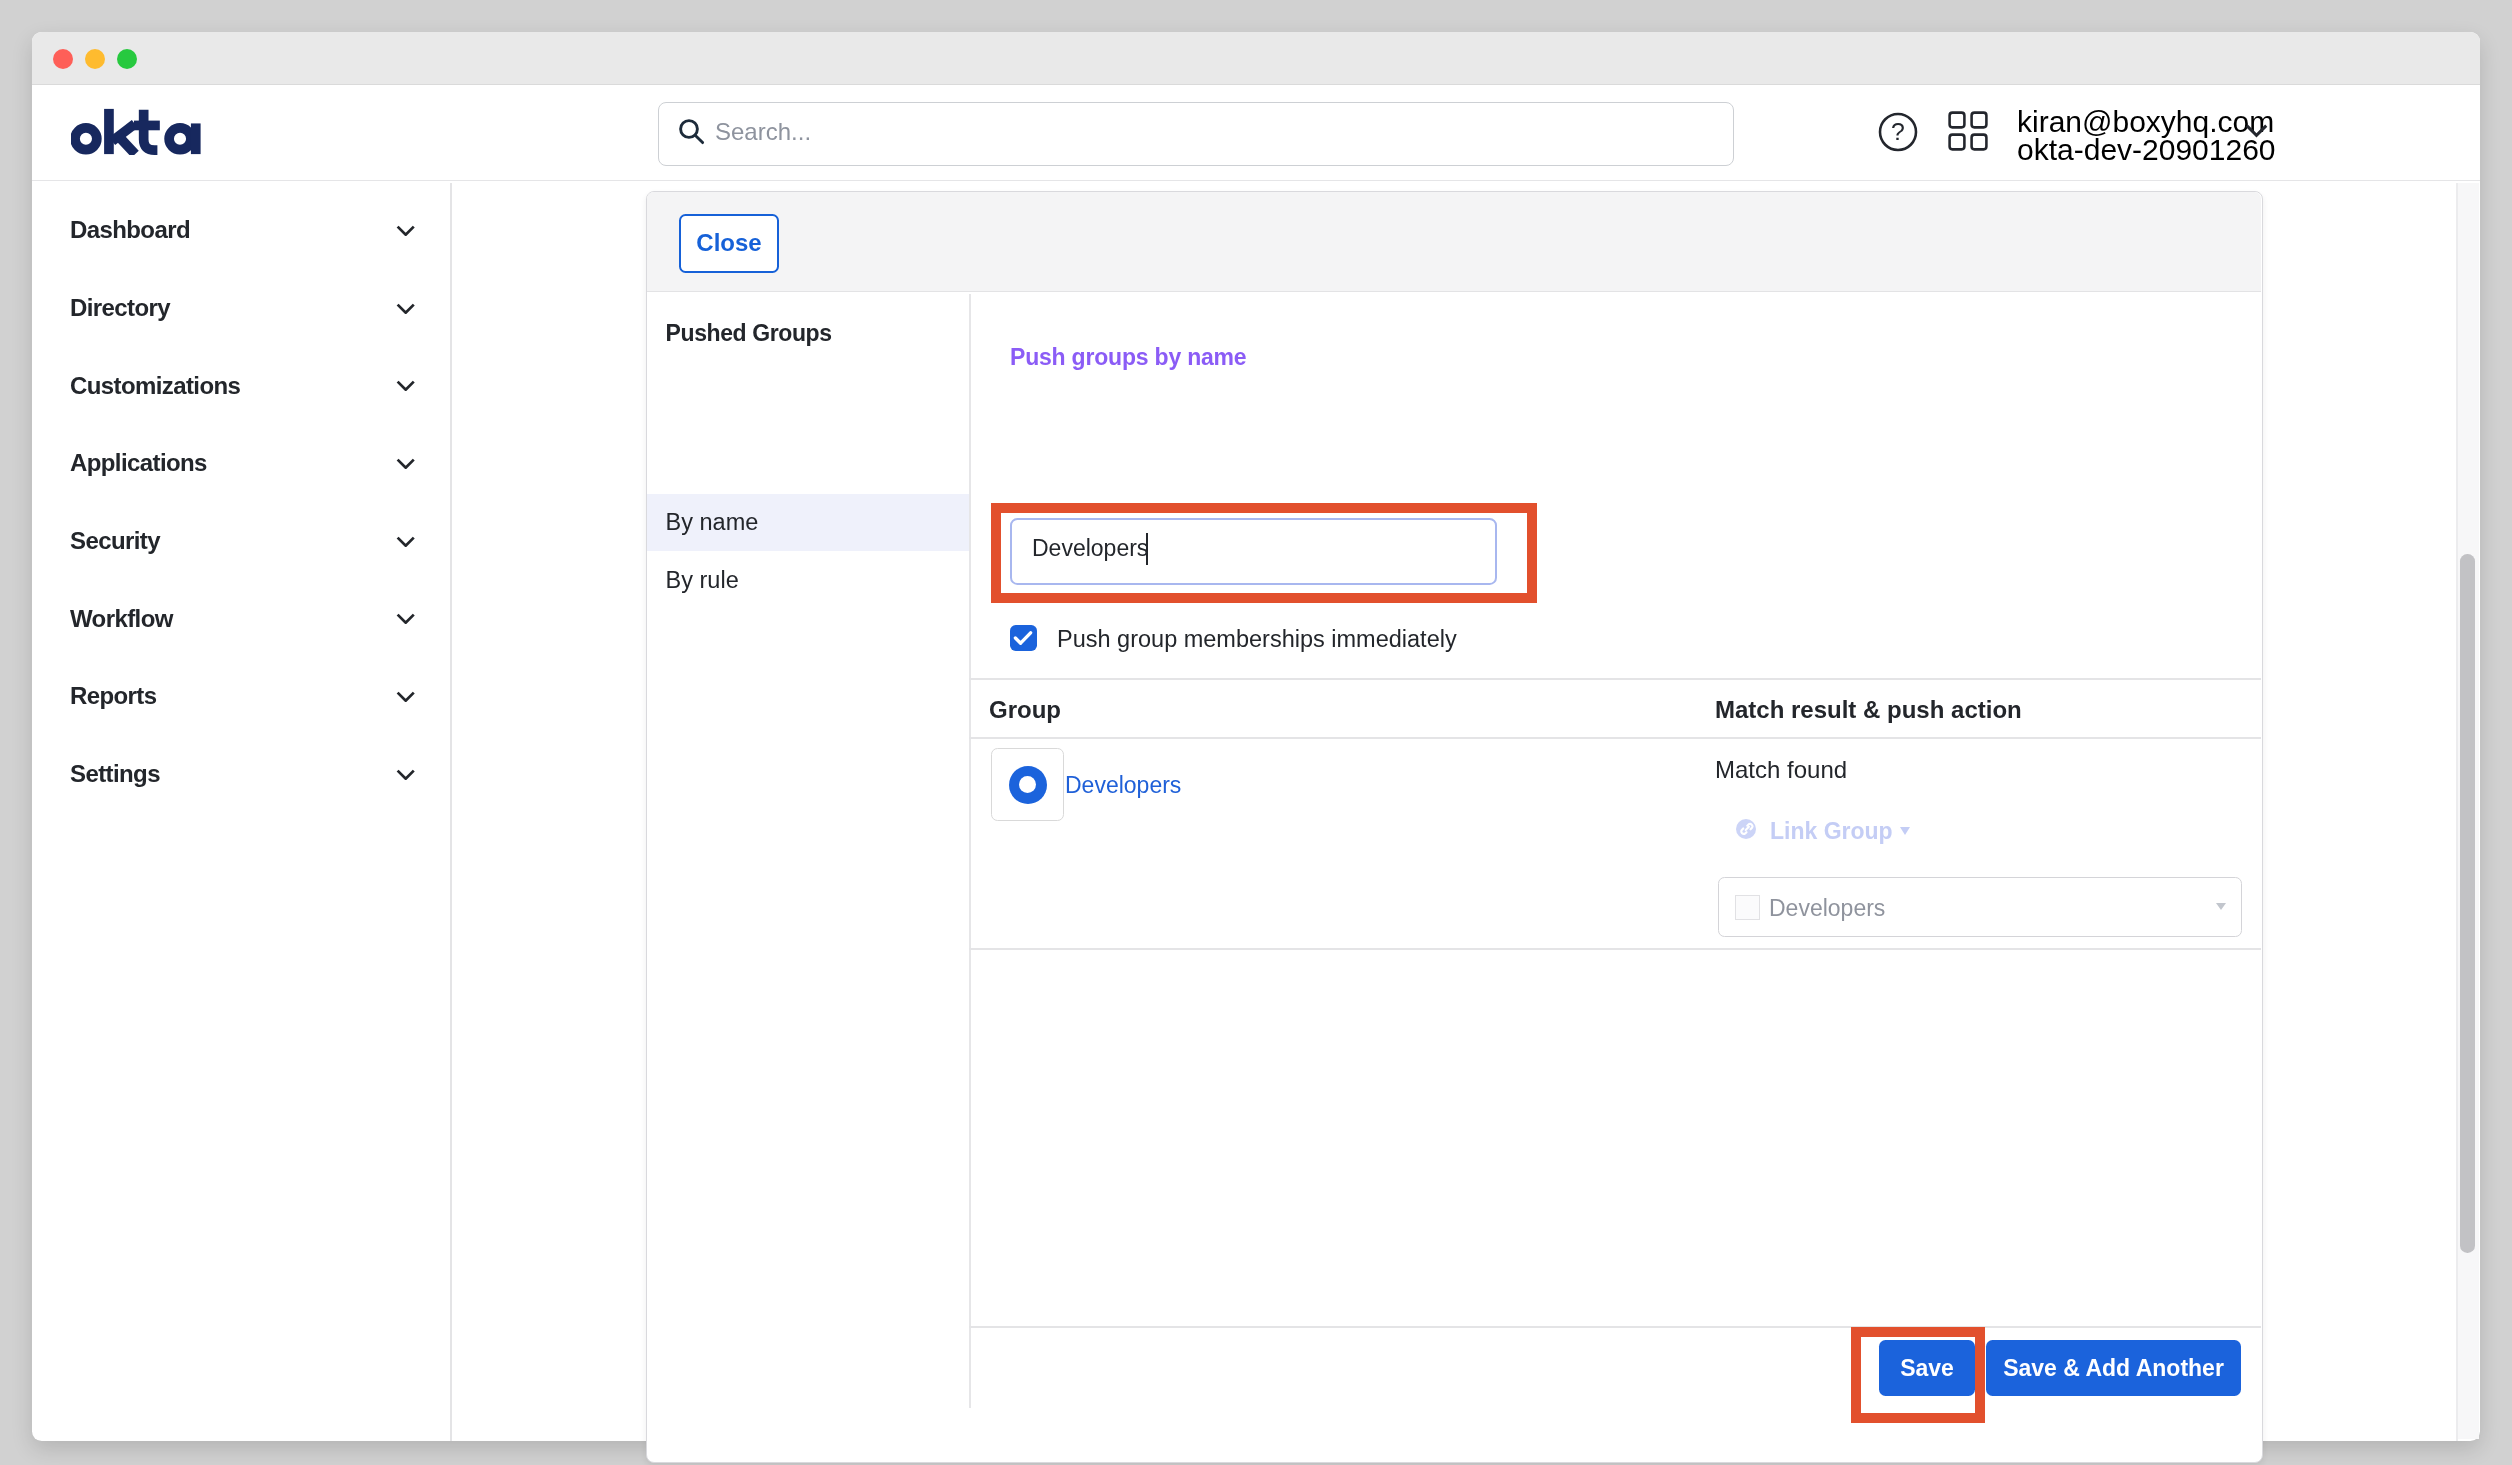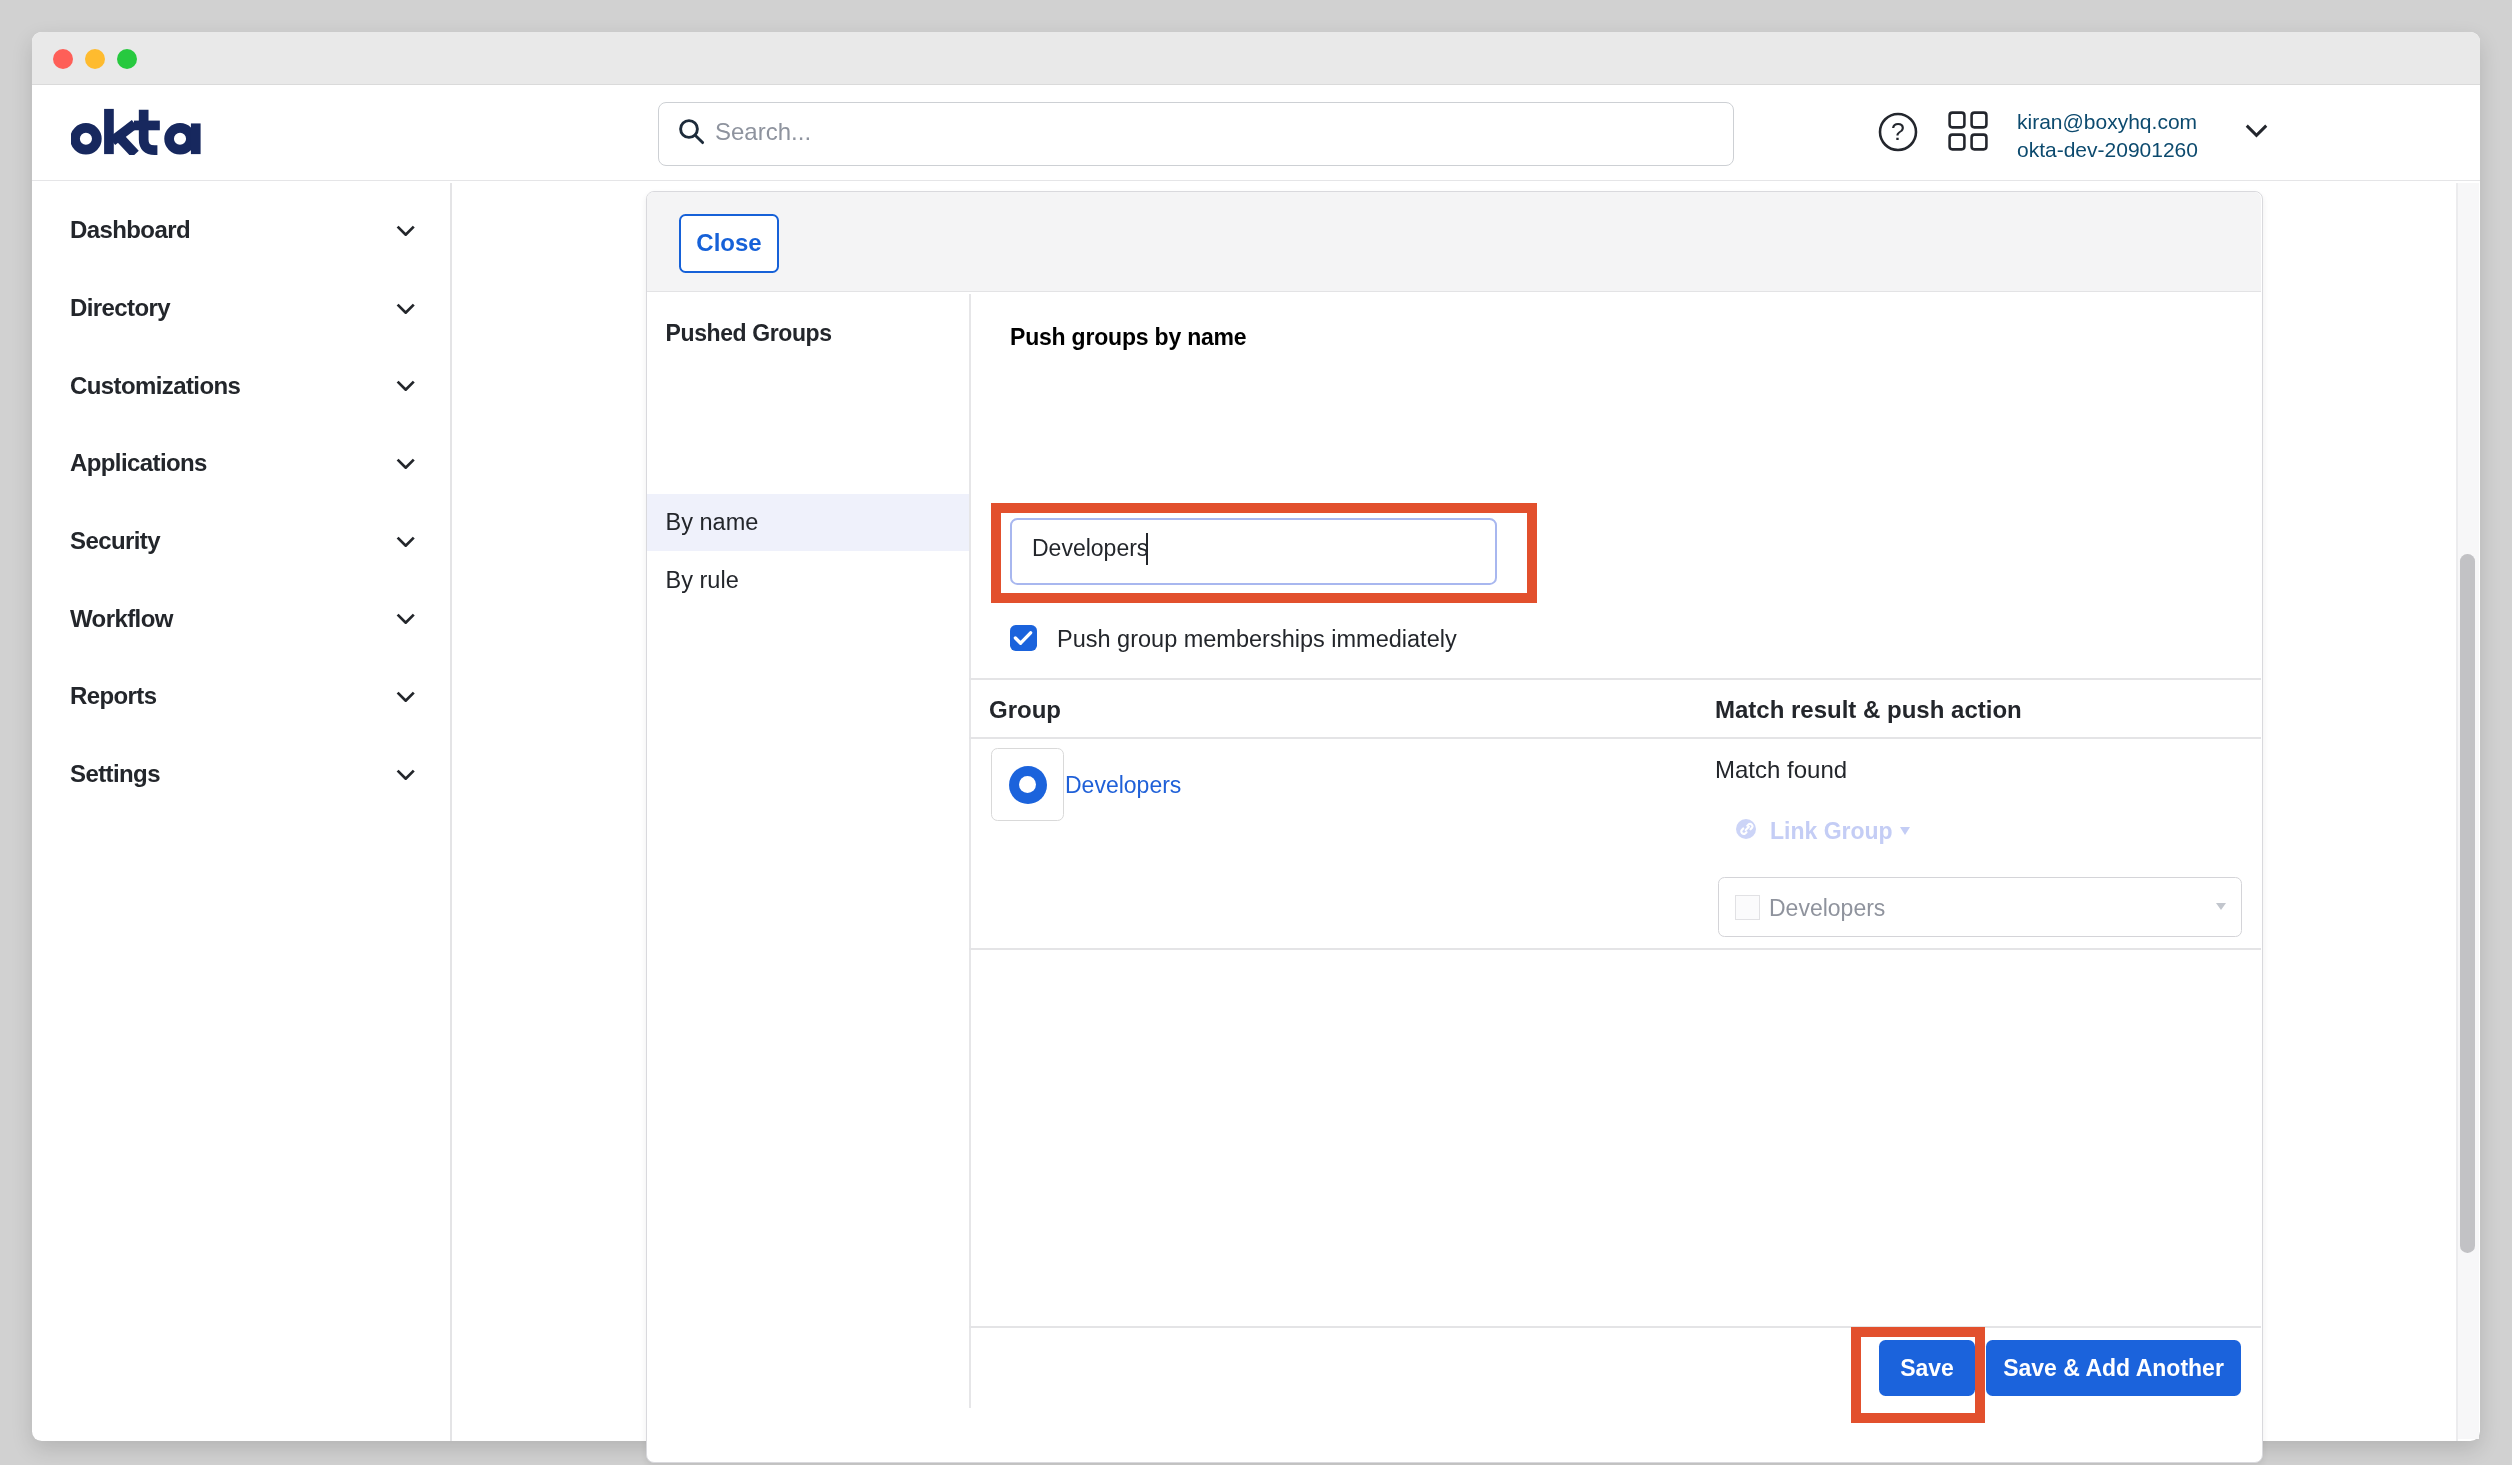--- a/index.html
+++ b/index.html
@@ -54,21 +54,21 @@
   <circle cx="25" cy="25" r="22.5" fill="none" stroke="#23262d" stroke-width="3.2"></circle>
   <text x="25" y="35" font-size="31" font-weight="400" fill="#23262d" text-anchor="middle" font-family="Liberation Sans">?</text>
 </svg>
 
 <svg class="abs" style="left:1948px; top:111px;" width="40" height="40" viewBox="0 0 50 50" fill="none" stroke="#23262d" stroke-width="3.2">
   <rect x="2" y="2" width="18.5" height="18.5" rx="3.5"></rect>
   <rect x="29.5" y="2" width="18.5" height="18.5" rx="3.5"></rect>
   <rect x="2" y="29.5" width="18.5" height="18.5" rx="3.5"></rect>
   <rect x="29.5" y="29.5" width="18.5" height="18.5" rx="3.5"></rect>
 </svg>
-<div class="abs" style="left:2017px; top:108px; width:214px; text-align:left; font-size:21px; color:#0c4a6e; line-height:27.5px; white-space:nowrap;">kiran@boxyhq.com<br>okta-dev-20901260</div>
+<div class="abs" style="left:2017px; top:108px; width:214px; text-align:right; font-size:30px; color:#000000; line-height:27.5px; white-space:nowrap;">kiran@boxyhq.com<br>okta-dev-20901260</div>
 <svg class="abs" style="left:2245px; top:124px;" width="23" height="13.8" viewBox="0 0 28 17" fill="none" stroke="#23262d" stroke-width="3.6">
   <path d="M2 2 L14 14 L26 2"></path>
 </svg>
 
 <div id="sidebar-divider"></div>
 <div class="navitem" style="top:215px;">Dashboard</div>
 <div class="navitem" style="top:293px;">Directory</div>
 <div class="navitem" style="top:371px;">Customizations</div>
 <div class="navitem" style="top:448px;">Applications</div>
 <div class="navitem" style="top:526px;">Security</div>
@@ -101,21 +101,21 @@
   </svg>
 
 <div id="panel">
   <div id="panelhead"></div>
   <div class="btn-close">Close</div>
   <div id="subnav-divider"></div>
   <div class="abs" style="left:18.6px; top:128px; font-size:23px; font-weight:700; letter-spacing:-0.4px; color:#23262b;">Pushed Groups</div>
   <div class="snitem" style="top:302px; background:#eff1fb; width:322px; left:0; padding-left:18.6px;">By name</div>
   <div class="snitem" style="top:360px;">By rule</div>
 
-  <div class="abs" style="left:363px; top:132px; font-size:23px; font-weight:700; letter-spacing:-0.2px; color:#000000;text-align:right;">Push groups by name</div>
+  <div class="abs" style="left:363px; top:152px; font-size:23px; font-weight:700; letter-spacing:-0.2px; color:#8b5cf6;text-align:right;">Push groups by name</div>
 
   <div class="orange" style="left:344px; top:311px; width:546px; height:100px;"></div>
   <div class="abs" style="left:363px; top:326px; width:487px; height:67px; border:2.4px solid #a8b7ef; border-radius:7.3px; background:#fff;"></div>
   <div class="abs" style="left:385px; top:343px; font-size:23px; color:#23262b;">Developers</div>
   <div class="abs" style="left:499px; top:341px; width:2.4px; height:32px; background:#23262b;"></div>
 
   <div class="abs" style="left:363px; top:433px; width:27px; height:26px; background:#1b63dc; border-radius:5.7px;"></div>
   <svg class="abs" style="left:366px; top:438px;" width="20" height="16" viewBox="0 0 25 20" fill="none" stroke="#fff" stroke-width="4.2" stroke-linecap="round" stroke-linejoin="round">
       <path d="M3 10 L9.5 16.5 L22 3.5"></path>
     </svg>

